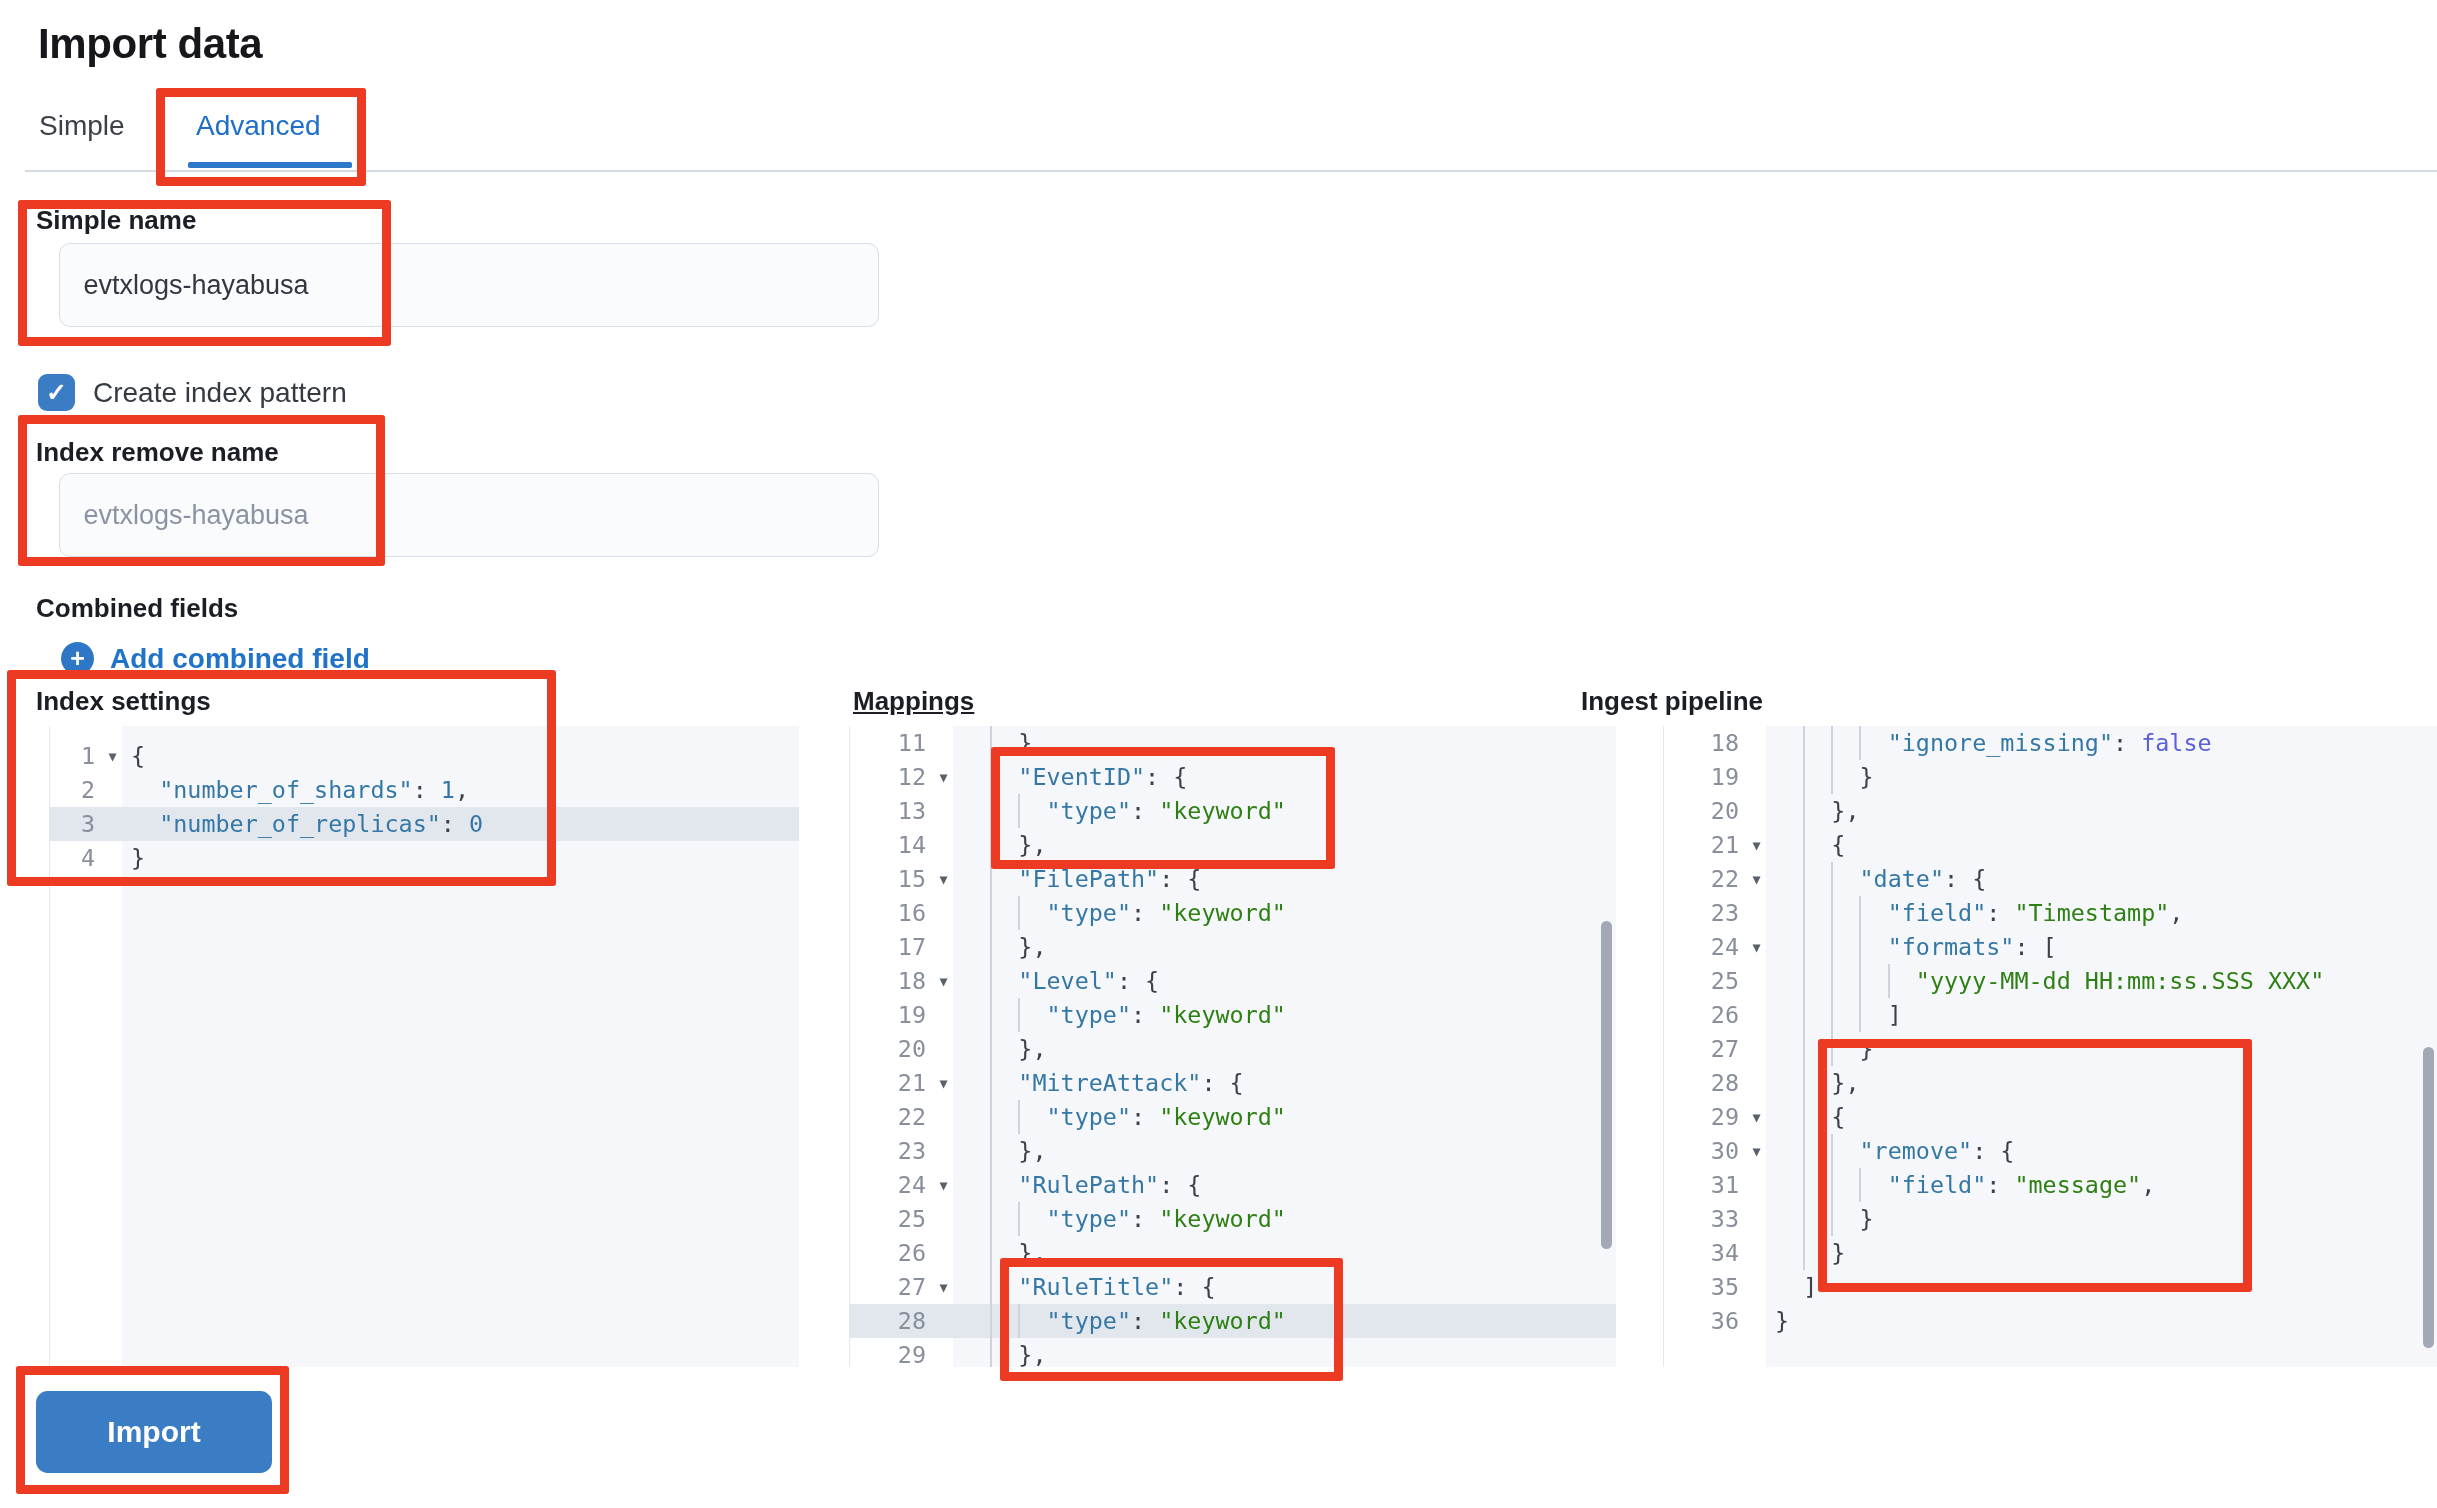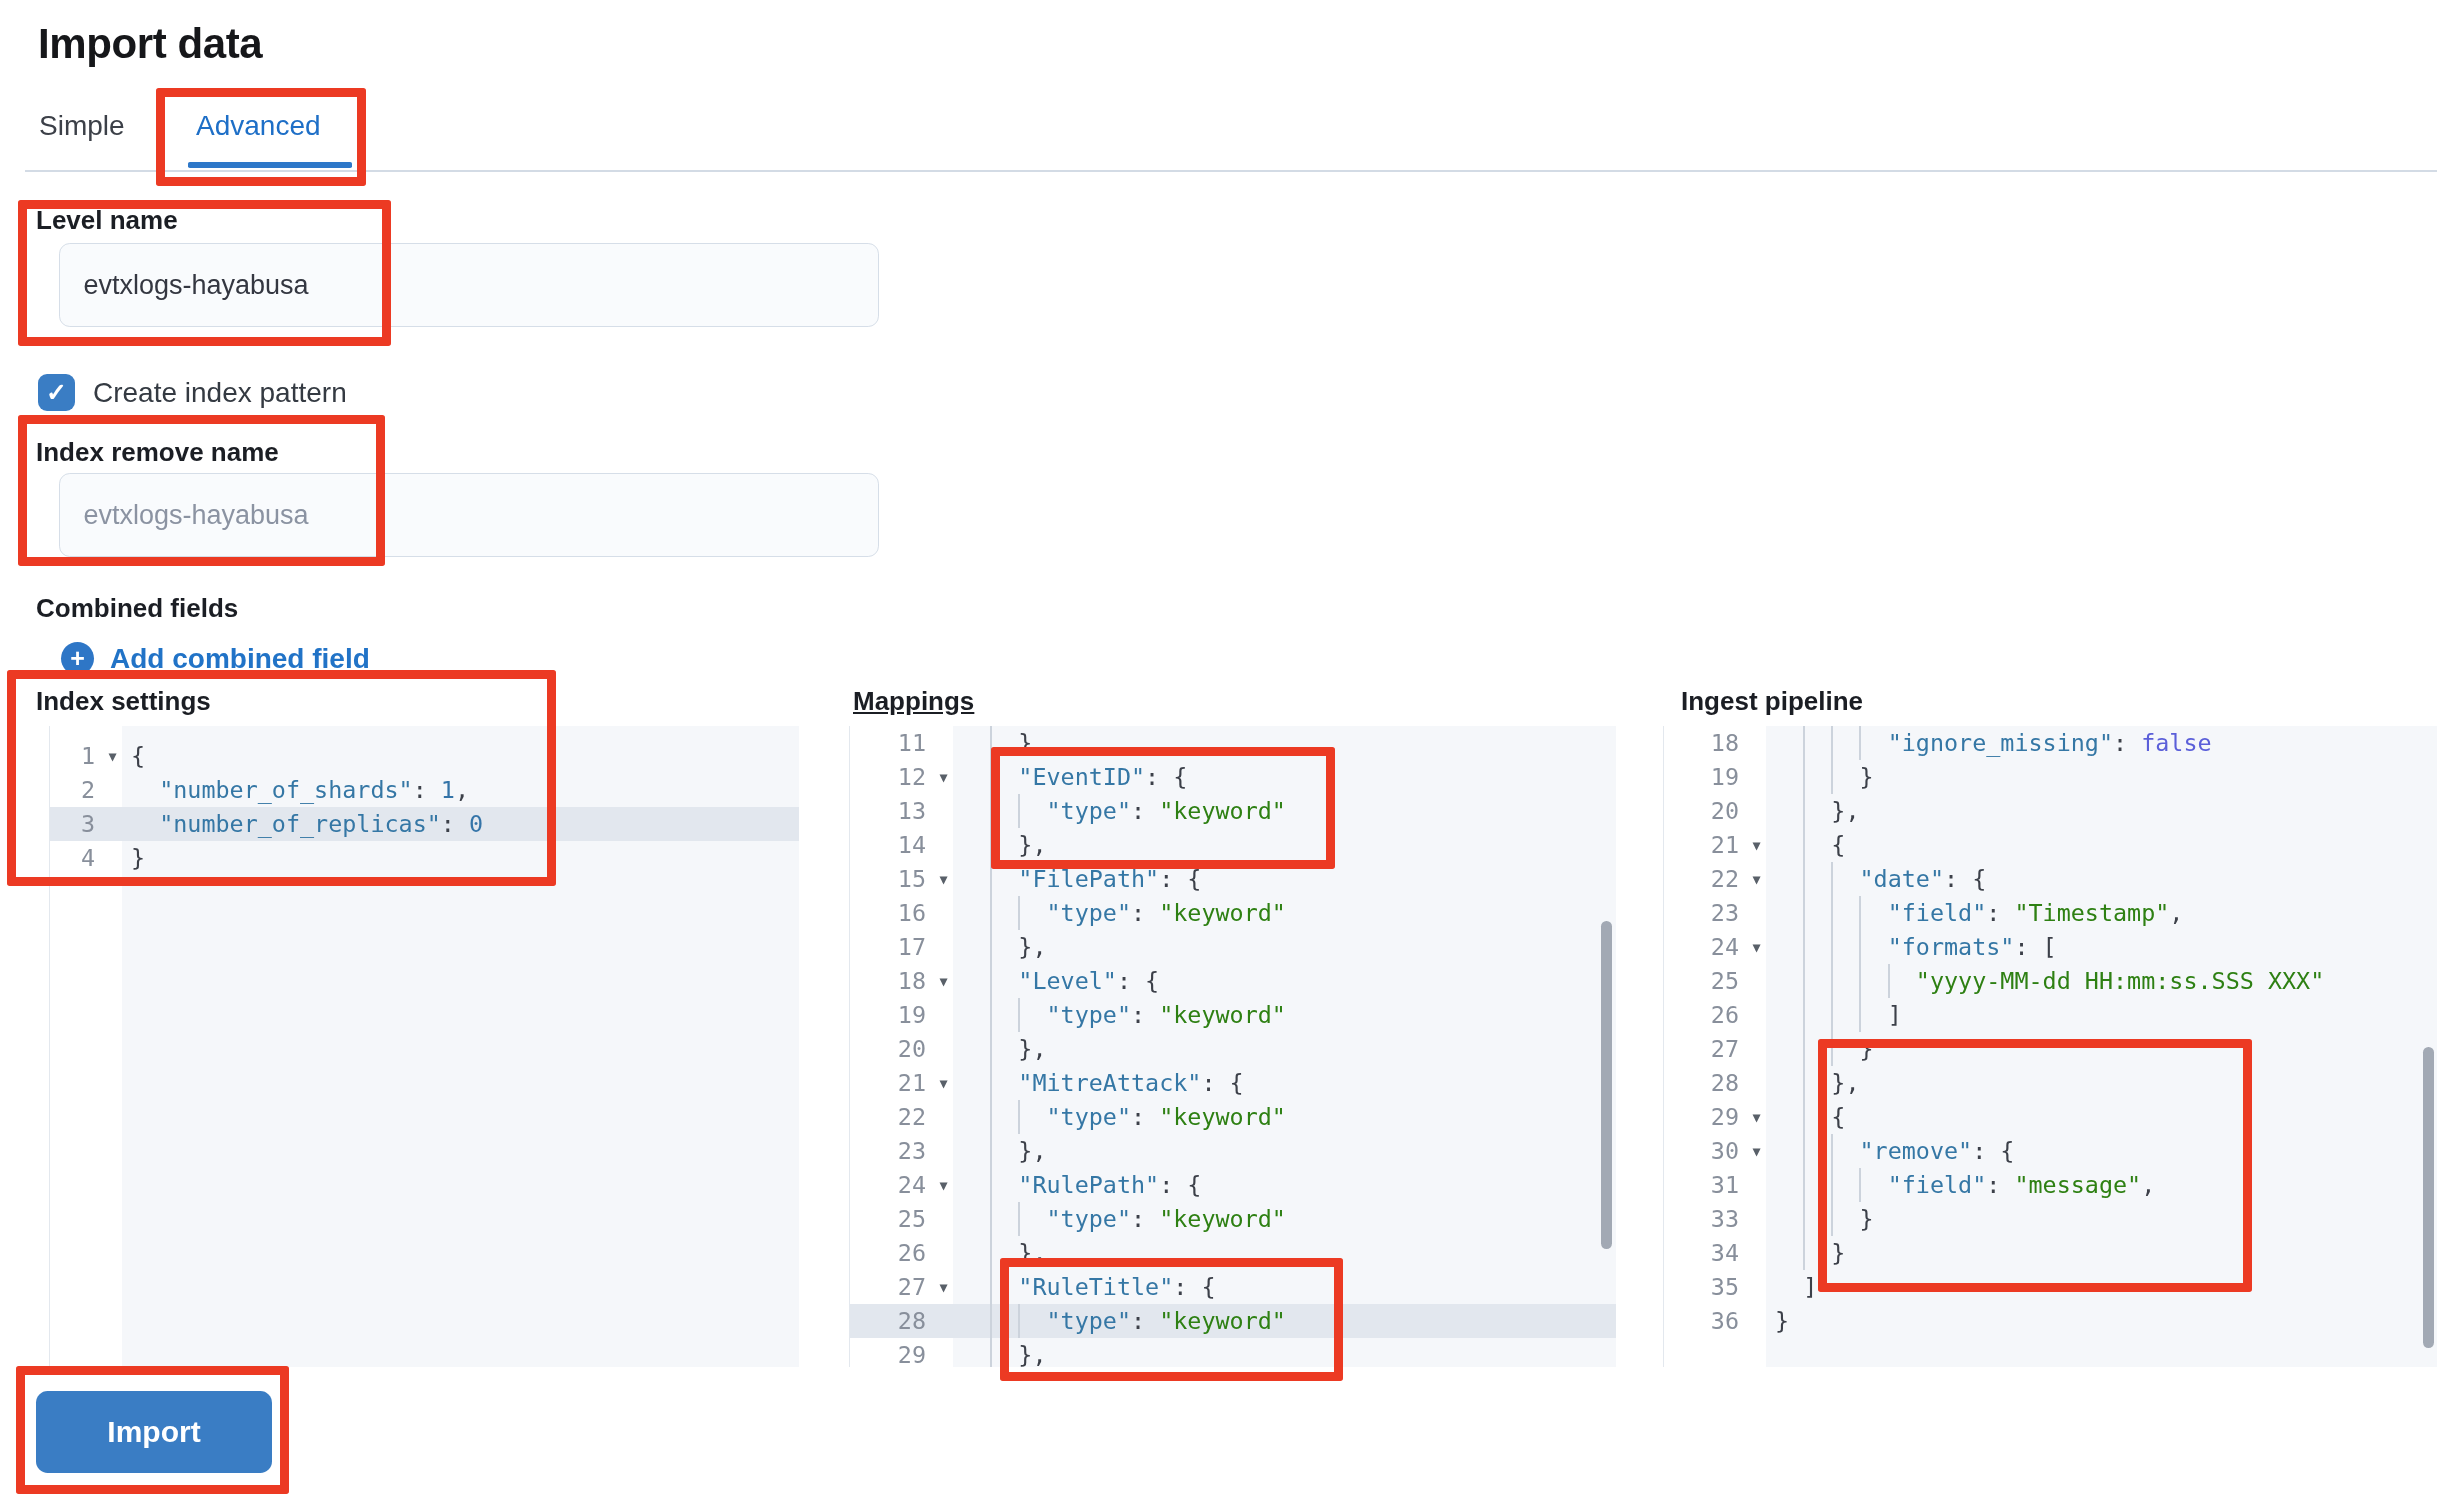--- a/index.html
+++ b/index.html
@@ -36,21 +36,21 @@
 
   #add-combined-row { left:61px; top:642px; display:flex; align-items:center; cursor:pointer; }
   #add-combined-icon { width:33px; height:33px; border-radius:50%; background:#2e76c6; color:#fff;
                        font-size:25px; font-weight:700; display:flex; align-items:center; justify-content:center; line-height:1; }
   #add-combined-label { margin-left:16px; font-size:28px; font-weight:700; color:#2173c7; }
 
   
   .editor-label { top:686px; font-size:26px; font-weight:700; color:#1b1e24; }
   #label-index-settings { left:36px; }
   #label-mappings { left:853px;text-decoration:underline; }
-  #label-ingest { left:1681px; }
+  #label-ingest { left:1581px; }
 
   
   .editor { top:726px; height:641px; overflow:hidden; border-left:0.9px solid #e3e8ee; }
   #editor-index-settings { left:49px; width:750px; }
   #editor-mappings { left:849px; width:767px;text-decoration:underline; }
   #editor-ingest-pipeline { left:1663px; width:775px; }
   .gutter-bg { position:absolute; left:0; top:0; bottom:0; background:#ffffff; }
   .code-bg { position:absolute; top:0; bottom:0; right:0; background:#f5f7fa; }
   .rows { position:absolute; left:0; right:0; top:0; }
   .crow { display:flex; height:34px; position:relative; }
@@ -84,21 +84,21 @@
 </head>
 <body>
 
 <div class="abs" id="page-title">Import data</div>
 
 <div class="abs tab" id="tab-simple">Simple</div>
 <div class="abs tab" id="tab-advanced">Advanced</div>
 <div class="abs" id="tab-underline"></div>
 <div class="abs" id="tab-separator"></div>
 
-<div class="abs field-label" id="index-name-label">Level name</div>
+<div class="abs field-label" id="index-name-label">Simple name</div>
 <input class="abs text-input" id="index-name-input" type="text" value="evtxlogs-hayabusa" style="">
 
 <div class="abs" id="create-ip-row">
   <div id="create-ip-checkbox">✓</div>
   <div id="create-ip-label">Create index pattern</div>
 </div>
 
 <div class="abs field-label" id="index-pattern-label">Index remove name</div>
 <input class="abs text-input" id="index-pattern-input" type="text" placeholder="evtxlogs-hayabusa" style="">
 

